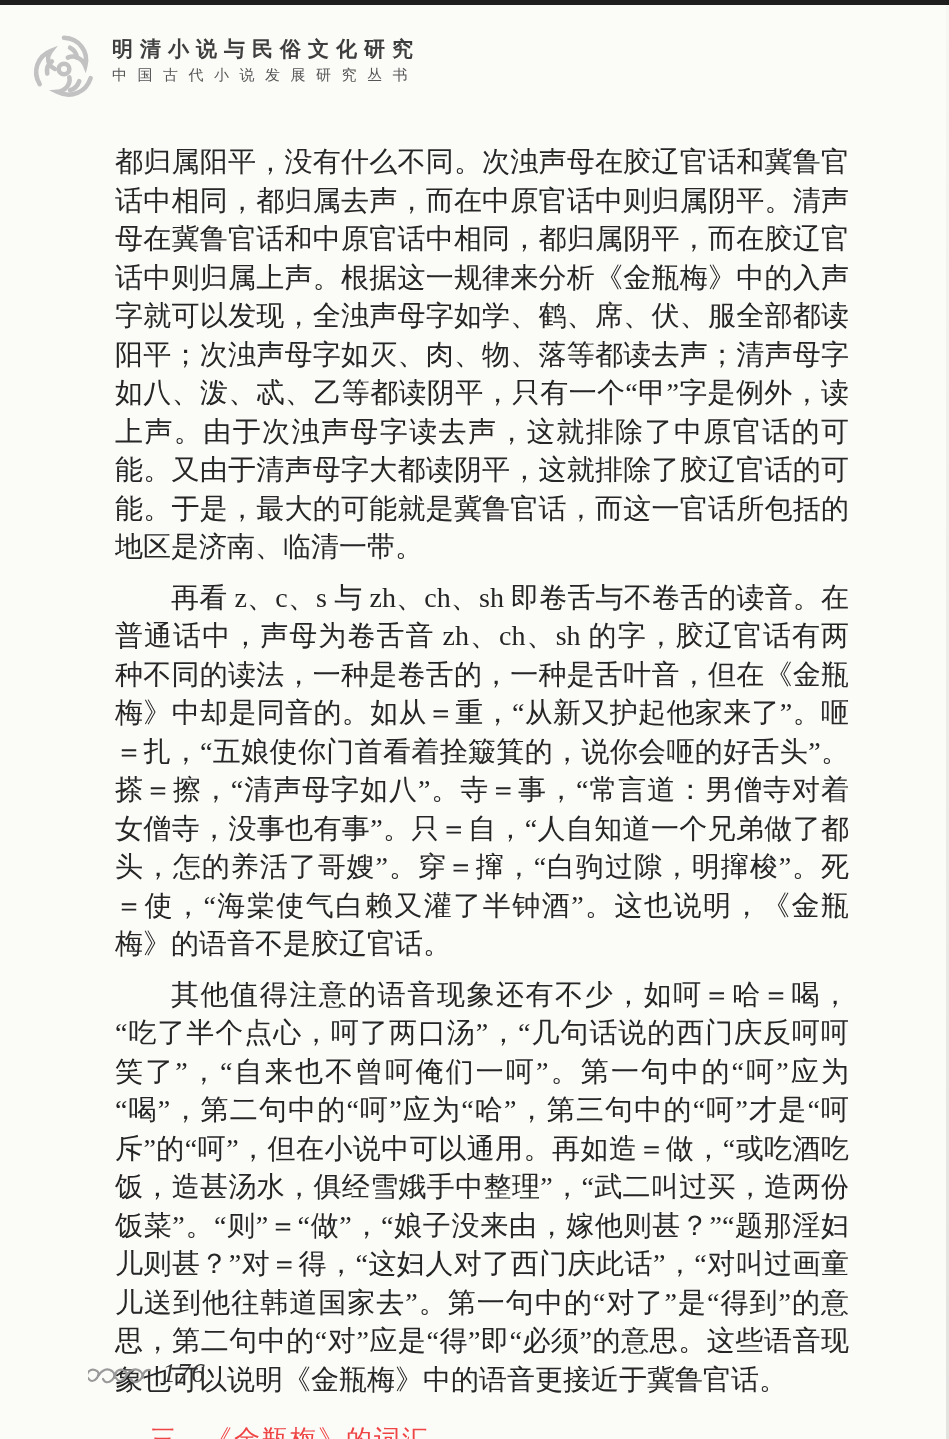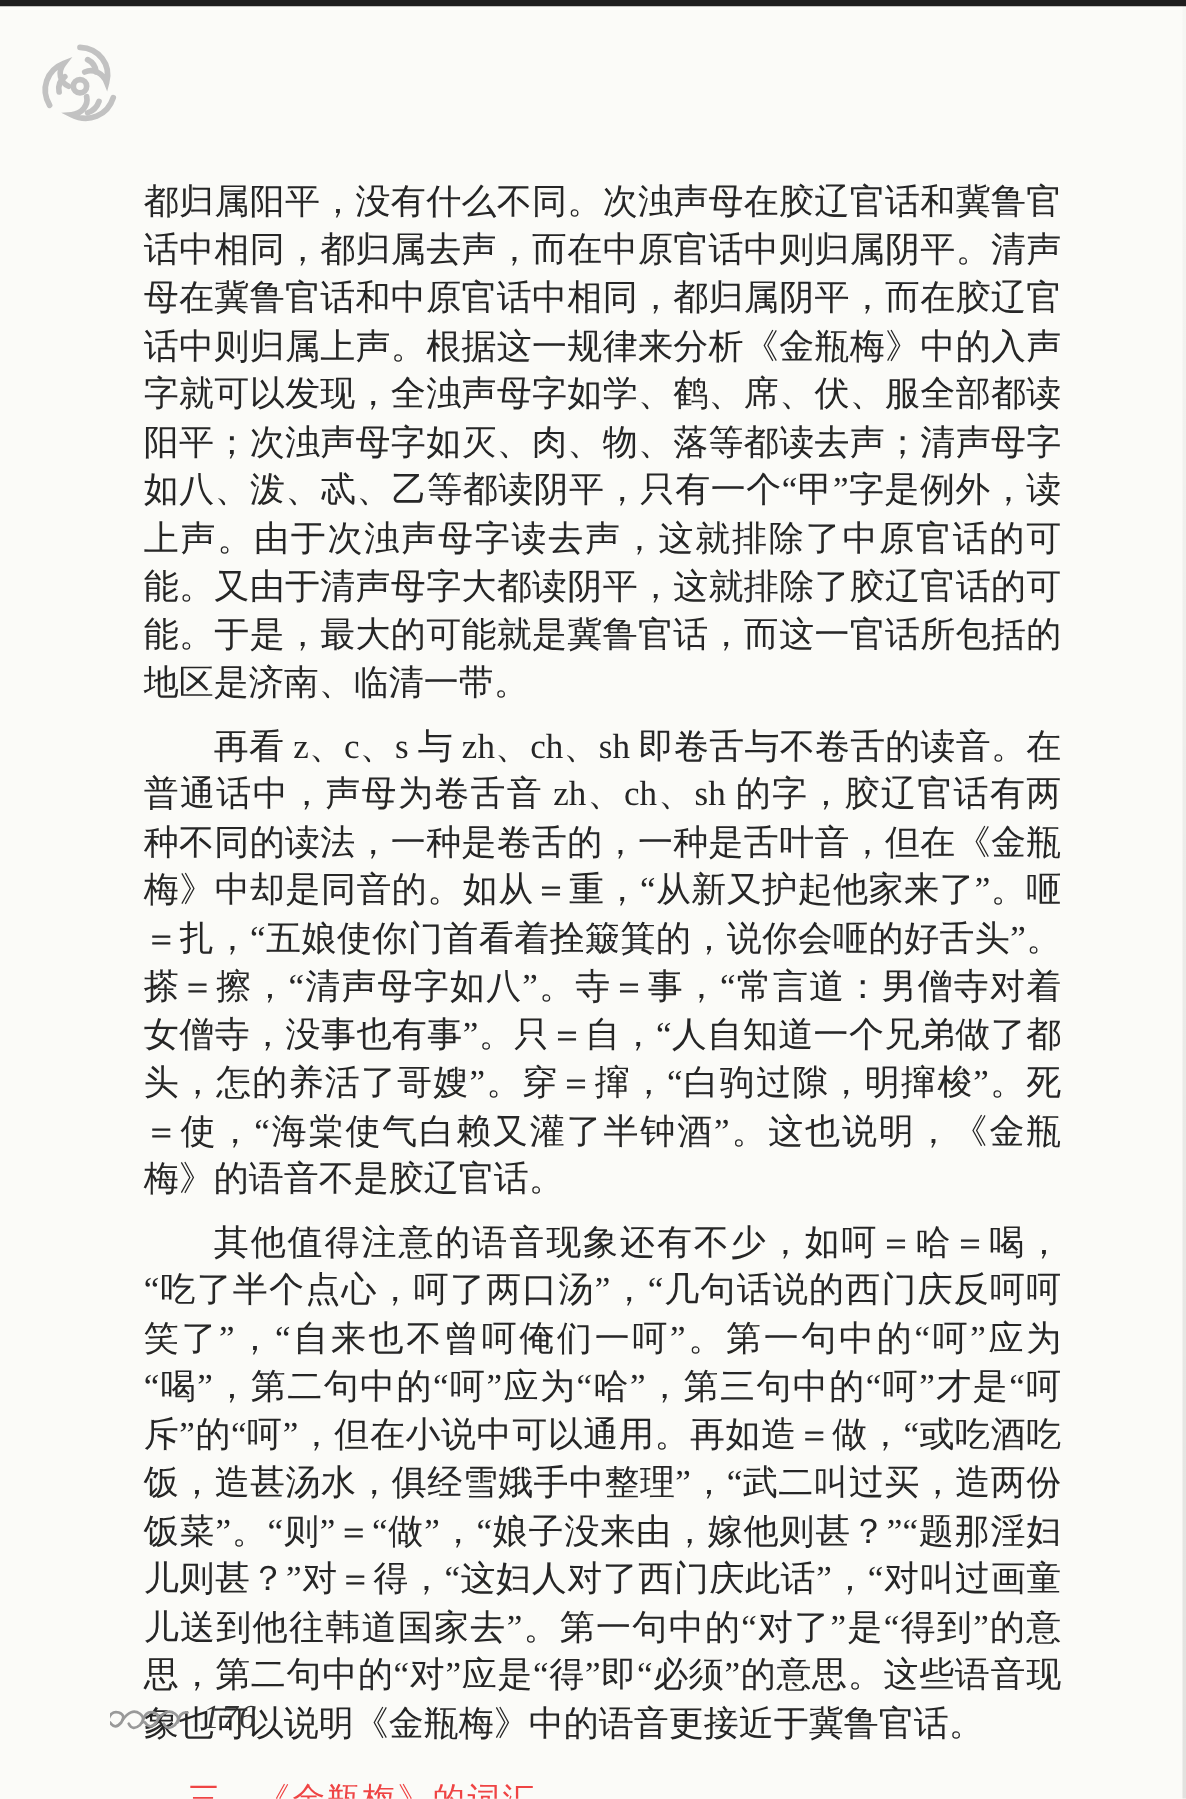--- a/index.html
+++ b/index.html
@@ -127,20 +127,24 @@
         <path d="M50 9 C70 10 83 27 78 46 C74 36 64 31 55 35"></path>
         <path d="M85 62 C79 81 59 89 41 80 C52 79 59 70 57 61"></path>
         <path d="M18 70 C8 53 15 33 33 26 C26 35 29 46 38 50"></path>
         <circle cx="50" cy="50" r="7"></circle>
         <path d="M58 22 q8 4 9 13"></path>
         <path d="M70 66 q-3 9 -12 12"></path>
         <path d="M28 56 q-2 -10 6 -16"></path>
       </g>
     </svg>
   </span>
+  <div class="header-titles">
+    <div class="series-title">明清小说与民俗文化研究</div>
+    <div class="series-subtitle">中国古代小说发展研究丛书</div>
+  </div>
 </header>
 
 <main class="page-body">
   <p>都归属阳平，没有什么不同。次浊声母在胶辽官话和冀鲁官话中相同，都归属去声，而在中原官话中则归属阴平。清声母在冀鲁官话和中原官话中相同，都归属阴平，而在胶辽官话中则归属上声。根据这一规律来分析《金瓶梅》中的入声字就可以发现，全浊声母字如学、鹤、席、伏、服全部都读阳平；次浊声母字如灭、肉、物、落等都读去声；清声母字如八、泼、忒、乙等都读阴平，只有一个“甲”字是例外，读上声。由于次浊声母字读去声，这就排除了中原官话的可能。又由于清声母字大都读阴平，这就排除了胶辽官话的可能。于是，最大的可能就是冀鲁官话，而这一官话所包括的地区是济南、临清一带。</p>
   <p class="indent">再看 z、c、s 与 zh、ch、sh 即卷舌与不卷舌的读音。在普通话中，声母为卷舌音 zh、ch、sh 的字，胶辽官话有两种不同的读法，一种是卷舌的，一种是舌叶音，但在《金瓶梅》中却是同音的。如从＝重，“从新又护起他家来了”。咂＝扎，“五娘使你门首看着拴簸箕的，说你会咂的好舌头”。搽＝擦，“清声母字如八”。寺＝事，“常言道：男僧寺对着女僧寺，没事也有事”。只＝自，“人自知道一个兄弟做了都头，怎的养活了哥嫂”。穿＝撺，“白驹过隙，明撺梭”。死＝使，“海棠使气白赖又灌了半钟酒”。这也说明，《金瓶梅》的语音不是胶辽官话。</p>
   <p class="indent">其他值得注意的语音现象还有不少，如呵＝哈＝喝，“吃了半个点心，呵了两口汤”，“几句话说的西门庆反呵呵笑了”，“自来也不曾呵俺们一呵”。第一句中的“呵”应为“喝”，第二句中的“呵”应为“哈”，第三句中的“呵”才是“呵斥”的“呵”，但在小说中可以通用。再如造＝做，“或吃酒吃饭，造甚汤水，俱经雪娥手中整理”，“武二叫过买，造两份饭菜”。“则”＝“做”，“娘子没来由，嫁他则甚？”“题那淫妇儿则甚？”对＝得，“这妇人对了西门庆此话”，“对叫过画童儿送到他往韩道国家去”。第一句中的“对了”是“得到”的意思，第二句中的“对”应是“得”即“必须”的意思。这些语音现象也可以说明《金瓶梅》中的语音更接近于冀鲁官话。</p>
   <h2 class="section-heading">三、《金瓶梅》的词汇</h2>
 
 </main>
 

